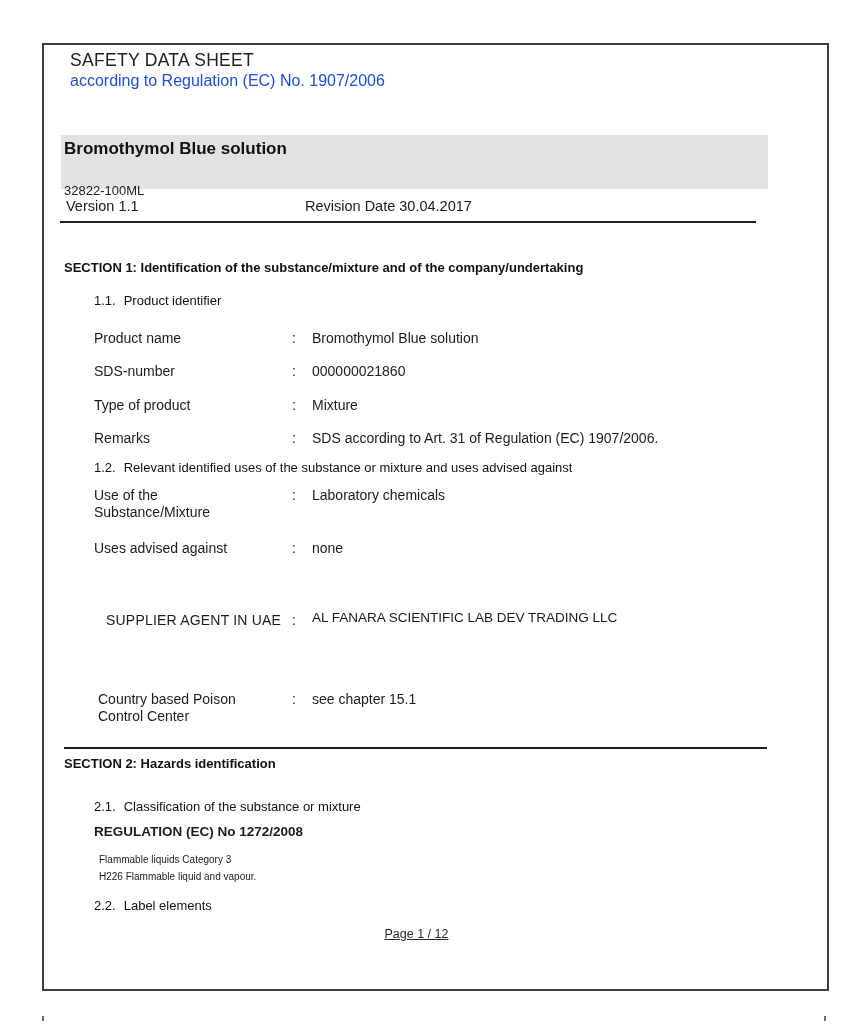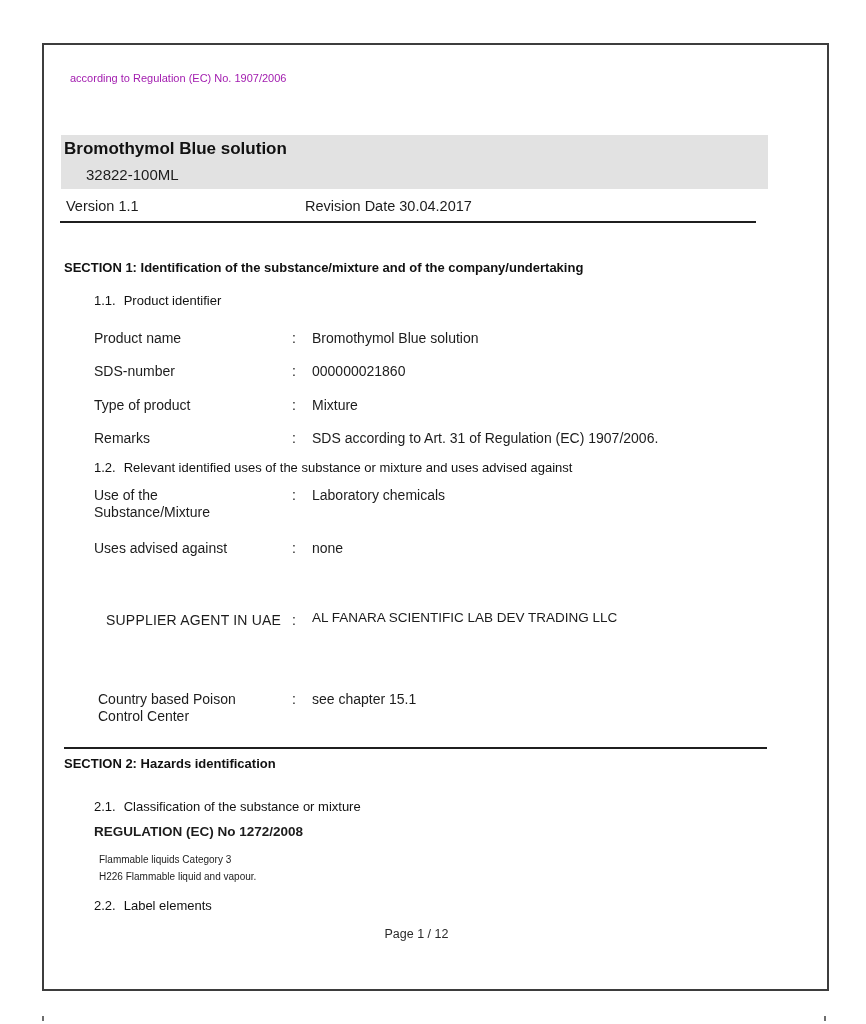--- a/index.html
+++ b/index.html
@@ -7,52 +7,53 @@
     width:866px;height:1024px;position:relative;background:#ffffff;
     font-family:"Liberation Sans","DejaVu Sans",sans-serif;color:#1c1c1c;
     -webkit-font-smoothing:antialiased;
   }
   .page{
     position:absolute;left:42px;top:43px;width:787px;height:948px;
     border:2px solid #3d3d3d;background:#ffffff;box-sizing:border-box;
   }
   .abs{position:absolute;}
   .doc-title{left:26px;top:5px;font-size:17.5px;letter-spacing:.3px;color:#202020;}
-  .doc-subtitle{left:26px;top:27px;font-size:11px;color:#a21caf;}
+  .doc-subtitle{left:26px;top:27px;font-size:16px;color:#1d4ed8;}
   .banner{left:17px;top:90px;width:707px;height:54px;background:#e2e2e2;}
   .banner-name{position:absolute;left:3px;top:4px;font-size:17px;font-weight:bold;color:#111;}
-  .banner-code{position:absolute;left:3px;top:31px;font-size:15px;color:#1c1c1c;margin-left:22px;}
+  .banner-code{position:absolute;left:3px;top:48px;font-size:13px;color:#1c1c1c;}
   .version-row{left:0;top:153px;width:100%;font-size:14.5px;}
   .version-row .version{position:absolute;left:22px;}
   .version-row .revision{position:absolute;left:261px;}
   .rule{border-top:2px solid #1f1f1f;height:0;}
   .rule-1{left:16px;top:176px;width:696px;}
   .rule-2{left:20px;top:702px;width:703px;}
   .sec-heading{left:20px;font-size:13px;font-weight:bold;color:#111;text-align:center;}
   .subheading{left:50px;font-size:13px;font-weight:normal;color:#111;white-space:nowrap;}
   .subheading .sh-text{margin-left:8px;}
   .frow{left:0;width:100%;font-size:14px;line-height:17px;}
   .frow .f-label{position:absolute;left:50px;white-space:nowrap;}
   .frow .f-colon{position:absolute;left:248px;}
   .frow .f-value{position:absolute;left:268px;white-space:nowrap;}
   .frow.supplier .f-label{left:62px;letter-spacing:.2px;}
   .frow.supplier .f-value{top:-3px;font-size:13.5px;}
   .frow.poison .f-label{left:54px;}
   .plain-line{left:55px;font-size:10px;line-height:17px;white-space:nowrap;}
   .reg-heading{left:50px;font-size:13.5px;font-weight:bold;white-space:nowrap;}
-  .footer{left:0;top:882px;width:745px;text-align:center;font-size:12.5px;color:#2a2a2a;}
+  .footer{left:0;top:882px;width:745px;text-align:center;font-size:12.5px;color:#2a2a2a;text-decoration:underline;}
   .crop-mark{position:absolute;width:2px;height:5px;background:#6e6e6e;}
   .crop-left{left:42px;top:1016px;}
   .crop-right{left:824px;top:1016px;}
 </style>
 </head>
 <body>
 
 <div class="page">
 
+  <div class="abs doc-title">SAFETY DATA SHEET</div>
   <div class="abs doc-subtitle">according to Regulation (EC) No. 1907/2006</div>
 
   <div class="abs banner">
     <div class="banner-name">Bromothymol Blue solution</div>
     <div class="banner-code">32822-100ML</div>
   </div>
 
   <div class="abs version-row">
     <span class="version">Version 1.1</span>
     <span class="revision">Revision Date 30.04.2017</span>

